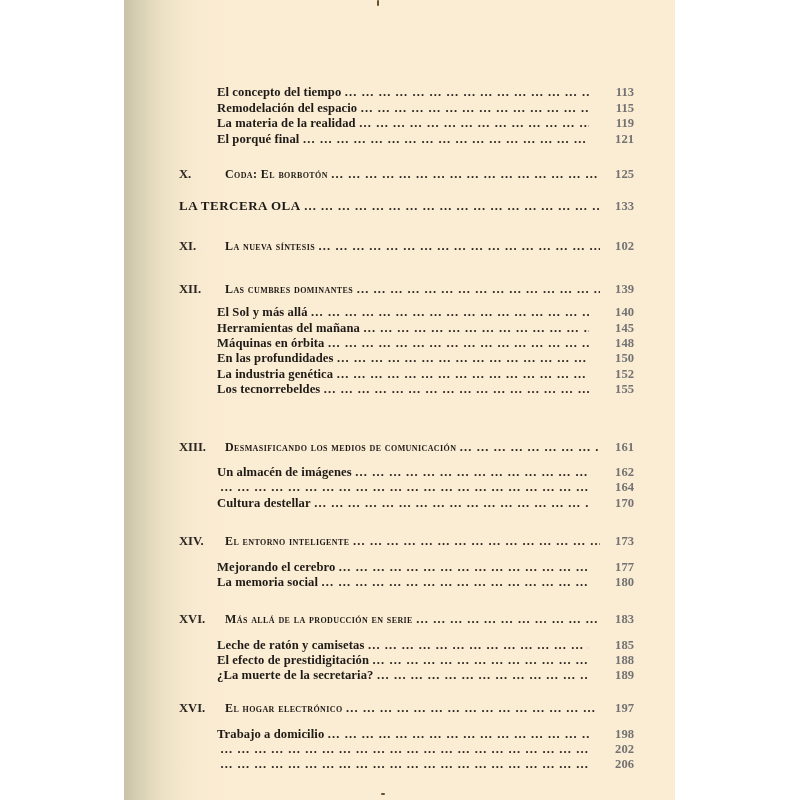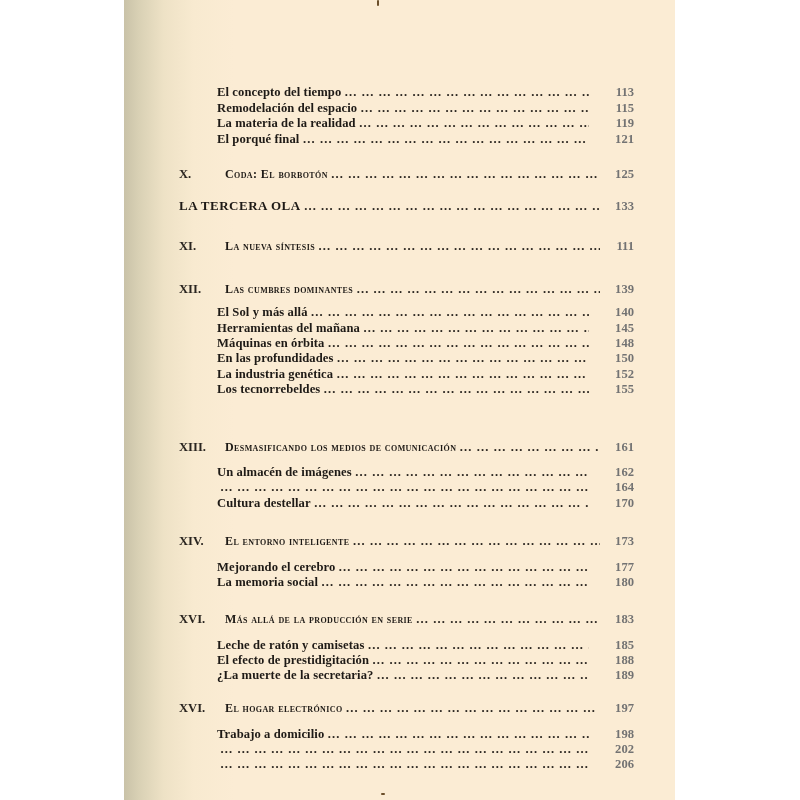--- a/index.html
+++ b/index.html
@@ -82,21 +82,21 @@
         <span class="dots">… … … … … … … … … … … … … … … … … … … … … … … … … … … … … … … … … …</span>
       </span>
       <span class="page-no">133</span>
     </div>
     <div class="line chap" style="top: 238px;">
       <span class="num">XI.</span>
       <span class="title-wrap">
         <span class="title">La nueva síntesis</span>
         <span class="dots">… … … … … … … … … … … … … … … … … … … … … … … … … … … … … … … … … …</span>
       </span>
-      <span class="page-no">111</span>
+      <span class="page-no">102</span>
     </div>
     <div class="line chap" style="top: 281px;">
       <span class="num">XII.</span>
       <span class="title-wrap">
         <span class="title">Las cumbres dominantes</span>
         <span class="dots">… … … … … … … … … … … … … … … … … … … … … … … … … … … … … … … … … …</span>
       </span>
       <span class="page-no">139</span>
     </div>
     <div class="line sub" style="top: 304px;">

